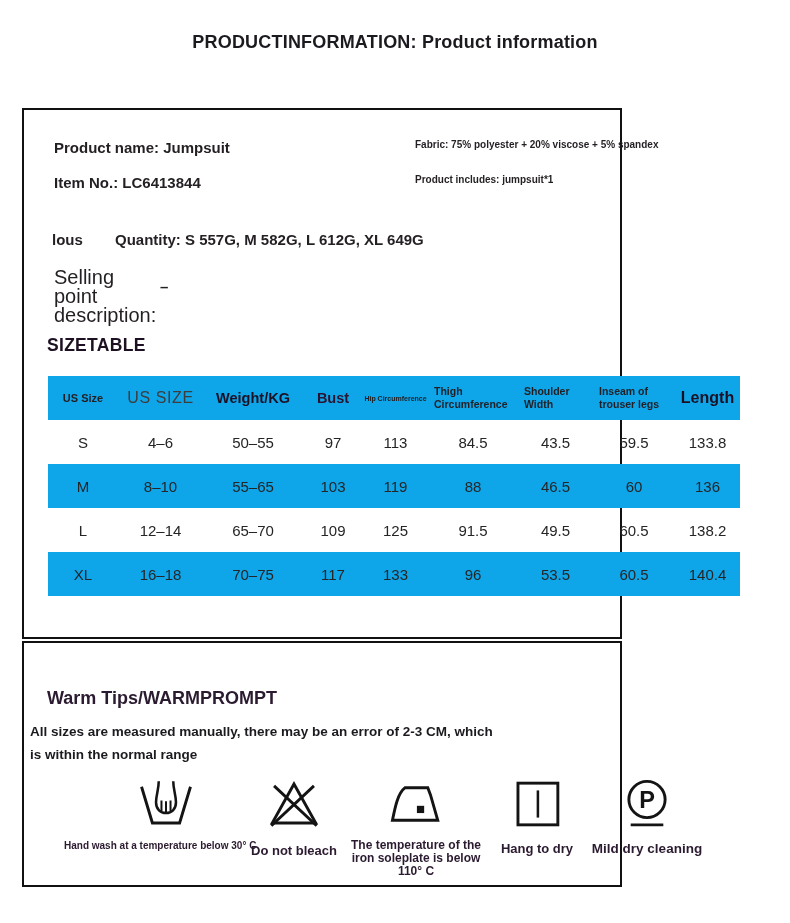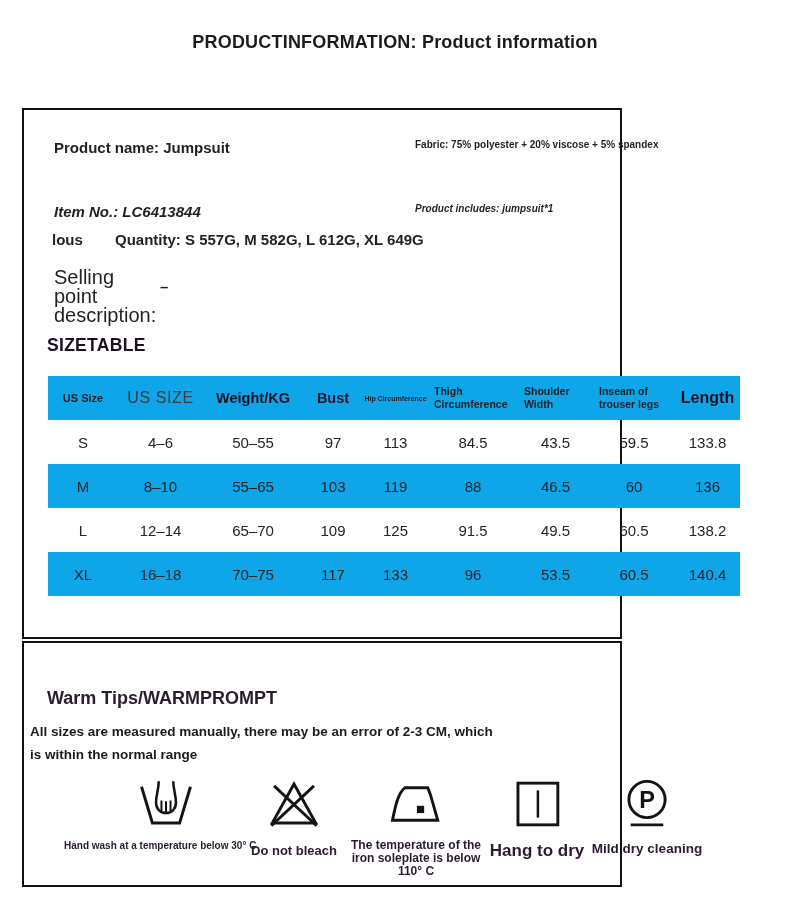--- a/index.html
+++ b/index.html
@@ -30,21 +30,21 @@
     position: absolute; left: 22px; width: 600px;
     border: 2px solid #111111; background: #ffffff;
   }
   .box-product { top: 108px; height: 531px; }
   .box-tips    { top: 641px; height: 246px; }
 
   
   .pi-label { position: absolute; font-size: 15px; font-weight: bold; color: #231f23; white-space: nowrap; }
   .pi-right { left: 391px; font-size: 10px; }
   .row-1 { top: 29px; }
-  .row-2 { top: 93px; font-style: italic; }
+  .row-2 { top: 64px; }
   .row-3 { top: 121px; }
   .pi-name { left: 30px; }
   .pi-item { left: 30px; }
   .pi-frag { left: 28px; }
   .pi-qty  { left: 91px; }
   .pi-selling {
     position: absolute; left: 30px; top: 158px; width: 106px;
     font-size: 20px; font-weight: normal; line-height: 19px; color: #231f23;
   }
   .pi-selling-dash {
@@ -85,21 +85,21 @@
   }
   .care-group {
     position: absolute; top: 131px;
     display: flex; flex-direction: column; align-items: center;
   }
   .care-group .icon-wrap { height: 60px; display: flex; align-items: center; justify-content: center; }
   .care-label { margin-top: 5px; font-weight: bold; color: #2b1b30; }
   .g1 { left: 40px;  width: 204px; } .g1 .care-label { font-size: 10px;  text-align: left; width: 100%; line-height: 13px; }
   .g2 { left: 201px; width: 138px; } .g2 .care-label { font-size: 13px;  text-align: center; margin-top: 9px; }
   .g3 { left: 323px; width: 138px; } .g3 .care-label { font-size: 12px;  text-align: center; line-height: 13px; }
-  .g4 { left: 453px; width: 120px; } .g4 .care-label { font-size: 17px; text-align: center; margin-top: 7px; }
+  .g4 { left: 453px; width: 120px; } .g4 .care-label { font-size: 13px; text-align: center; margin-top: 7px; }
   .g5 { left: 548px; width: 150px; } .g5 .care-label { font-size: 13.5px; text-align: center; margin-top: 7px; }
   .care-svg { stroke: #141414; fill: none; stroke-width: 3.2; }
 </style>
 </head>
 <body>
 
 <div class="page">
 
   <div class="page-title">PRODUCTINFORMATION: Product information</div>
 

